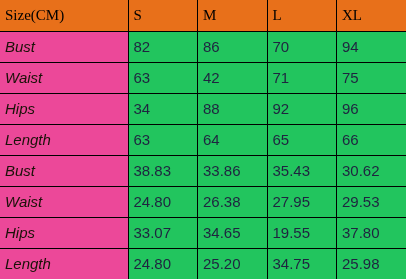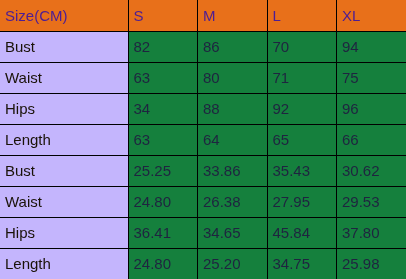--- a/index.html
+++ b/index.html
@@ -33,28 +33,30 @@
     border-bottom: 1px solid #000000;
     white-space: nowrap;
     overflow: hidden;
   }
   #size-chart td.last-col { border-right: none; margin-top: 9px; }
   #size-chart tr.last-row td { border-bottom: none; }
 
   
   #size-chart td.hdr {
     background: #E8701A;
-    color: #4c1d95;
+    color: #000000;
+    font-family: Liberation Serif, serif;
   }
   #size-chart td.rowlabel {
-    background: #c4b5fd;
+    background: #ec4899;
     color: #1a1208;
+    font-style: italic;
   }
   #size-chart td.val {
-    background: #15803d;
+    background: #22c55e;
     color: #1f2440;
   }
 </style>
 </head>
 <body>
 
 <table id="size-chart">
   <colgroup>
     <col class="label-col">
     <col class="size-col">
@@ -76,21 +78,21 @@
       <td class="rowlabel">Bust</td>
       <td class="val">82</td>
       <td class="val">86</td>
       <td class="val">70</td>
       <td class="val last-col">94</td>
     </tr>
 
     <tr>
       <td class="rowlabel">Waist</td>
       <td class="val">63</td>
-      <td class="val">80</td>
+      <td class="val">42</td>
       <td class="val">71</td>
       <td class="val last-col">75</td>
     </tr>
 
     <tr>
       <td class="rowlabel">Hips</td>
       <td class="val">34</td>
       <td class="val">88</td>
       <td class="val">92</td>
       <td class="val last-col">96</td>
@@ -100,39 +102,39 @@
       <td class="rowlabel">Length</td>
       <td class="val">63</td>
       <td class="val">64</td>
       <td class="val">65</td>
       <td class="val last-col">66</td>
     </tr>
 
 
     <tr>
       <td class="rowlabel">Bust</td>
-      <td class="val">25.25</td>
+      <td class="val">38.83</td>
       <td class="val">33.86</td>
       <td class="val">35.43</td>
       <td class="val last-col">30.62</td>
     </tr>
 
     <tr>
       <td class="rowlabel">Waist</td>
       <td class="val">24.80</td>
       <td class="val">26.38</td>
       <td class="val">27.95</td>
       <td class="val last-col">29.53</td>
     </tr>
 
     <tr>
       <td class="rowlabel">Hips</td>
-      <td class="val">36.41</td>
+      <td class="val">33.07</td>
       <td class="val">34.65</td>
-      <td class="val">45.84</td>
+      <td class="val">19.55</td>
       <td class="val last-col">37.80</td>
     </tr>
 
     <tr class="last-row">
       <td class="rowlabel">Length</td>
       <td class="val">24.80</td>
       <td class="val">25.20</td>
       <td class="val">34.75</td>
       <td class="val last-col">25.98</td>
     </tr>

